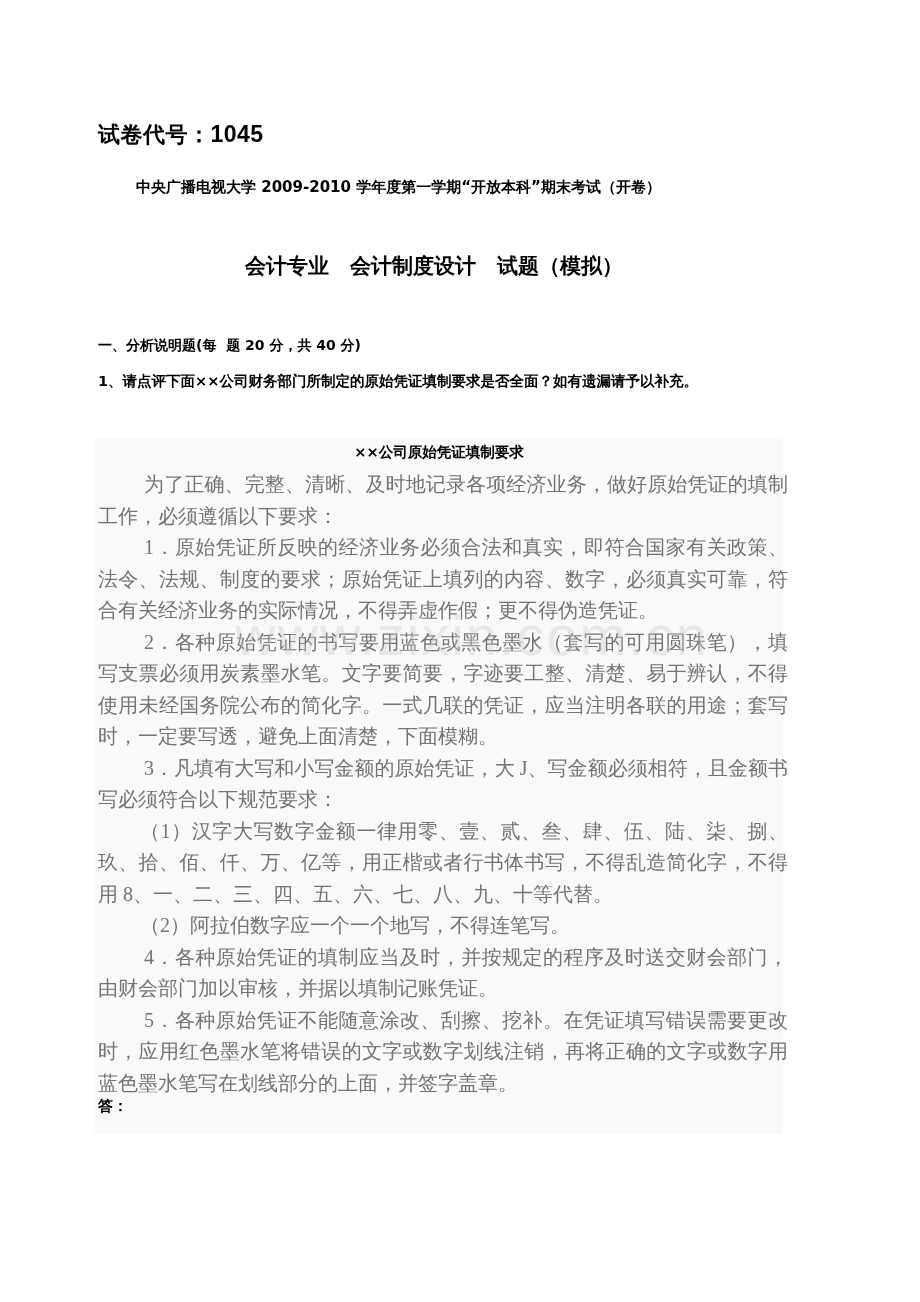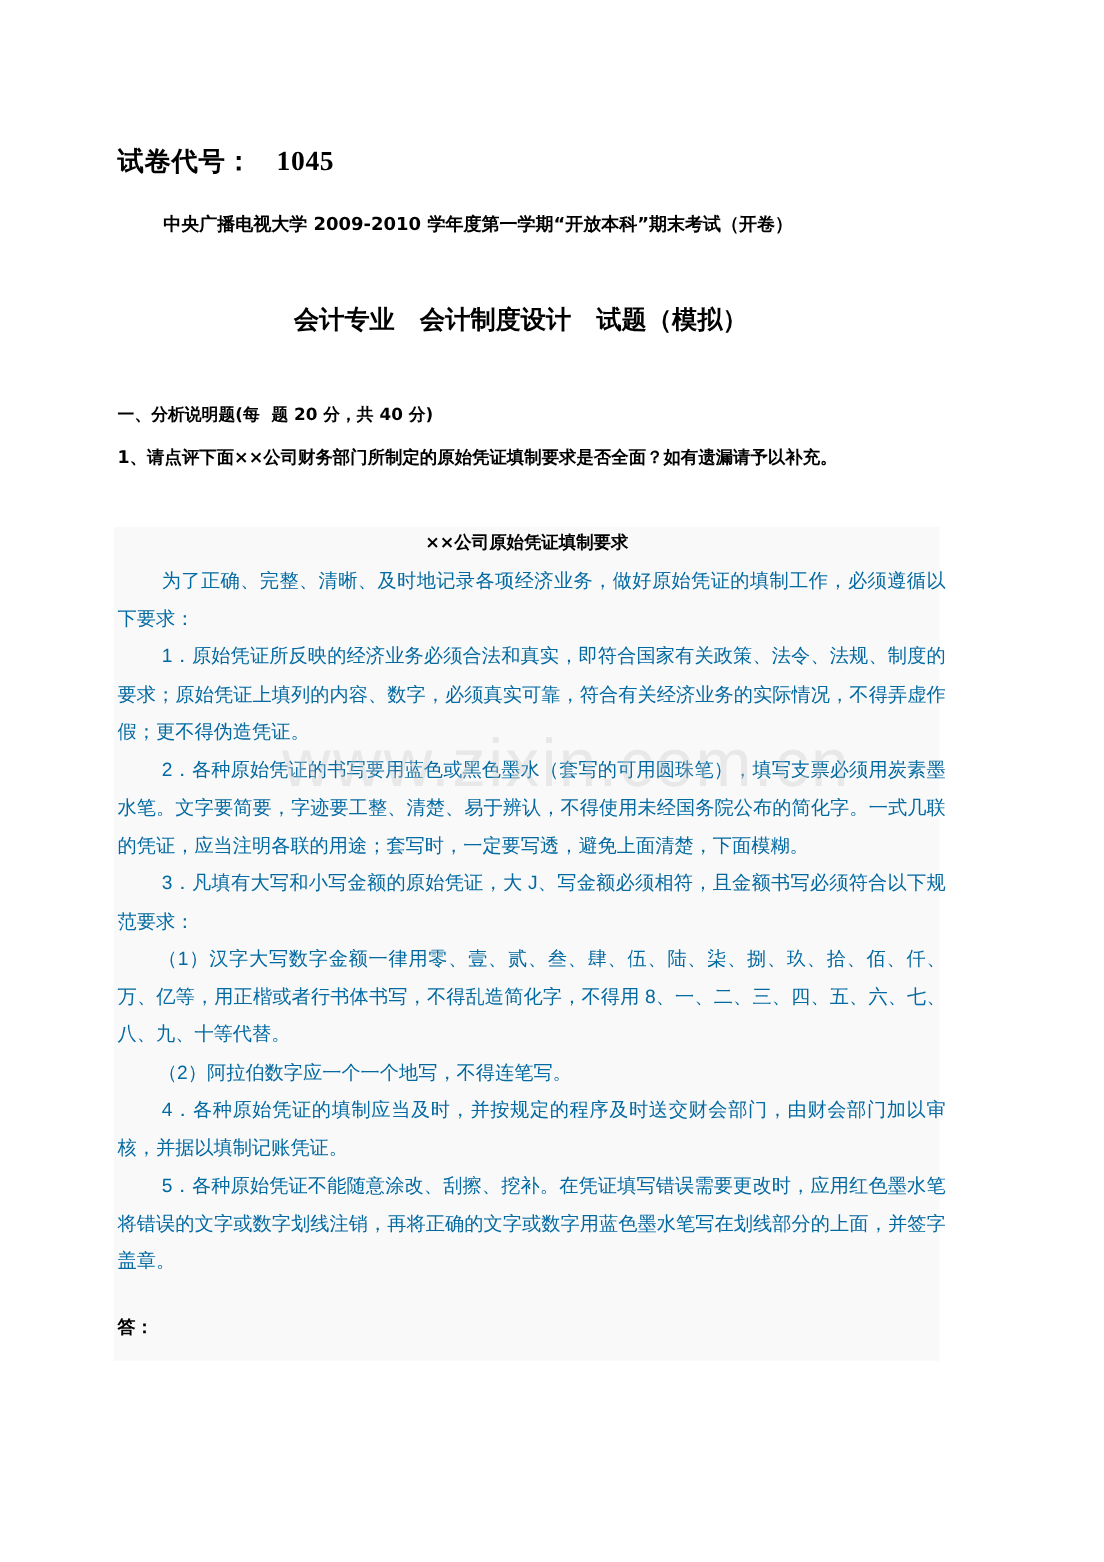--- a/index.html
+++ b/index.html
@@ -23,23 +23,22 @@
     .code {
       position: absolute;
       left: 98px;
       top: 120px;
       font-size: 22px;
       font-weight: bold;
       font-family: "DejaVu Sans", "Liberation Sans", sans-serif;
       letter-spacing: 0.5px;
     }
     .code .num {
-      font-family: Liberation Serif, serif;
+      font-family: Liberation Sans, sans-serif;
       font-size: 23px;
-      margin-left: 20px;
     }
     .exam-line {
       position: absolute;
       left: 136px;
       top: 178px;
       font-size: 15px;
       font-weight: bold;
       white-space: nowrap;
       font-family: "DejaVu Sans", "Liberation Sans", sans-serif;
     }
@@ -89,24 +88,24 @@
       text-align: center;
       font-size: 14.5px;
       font-weight: bold;
       font-family: "DejaVu Sans", "Liberation Sans", sans-serif;
     }
     .box-body {
       position: absolute;
       left: 3px;
       top: 30px;
       width: 690px;
-      font-size: 16px;
+      font-size: 20px;
       line-height: 31.5px;
-      font-family: Liberation Sans, sans-serif;
-      color: #0369a1;
+      font-family: Liberation Serif, serif;
+      color: #737373;
     }
     .box-body p {
       margin: 0;
       text-indent: 2.3em;
       text-align: justify;
       word-break: break-all;
     }
     .box-body p.sub {
       text-indent: 2.1em;
     }

